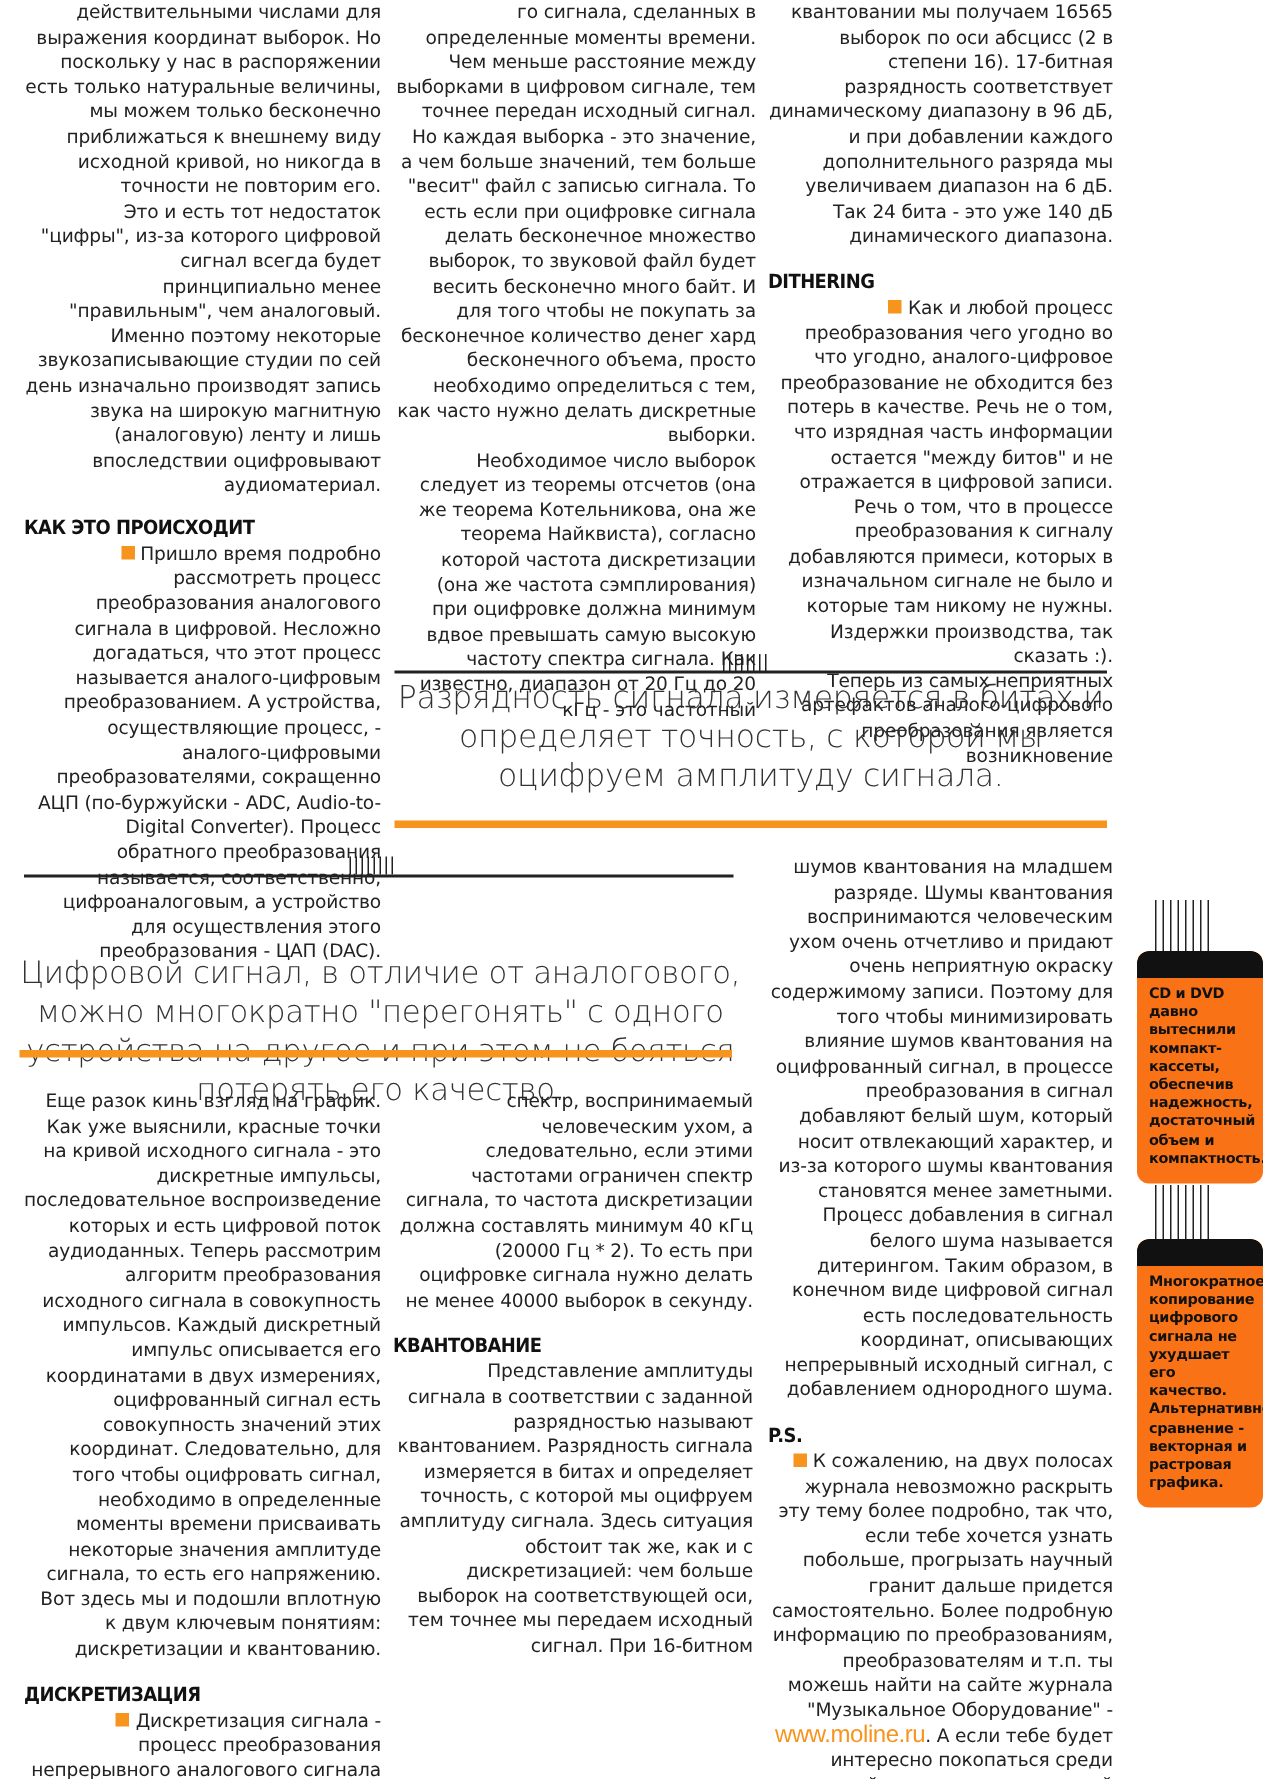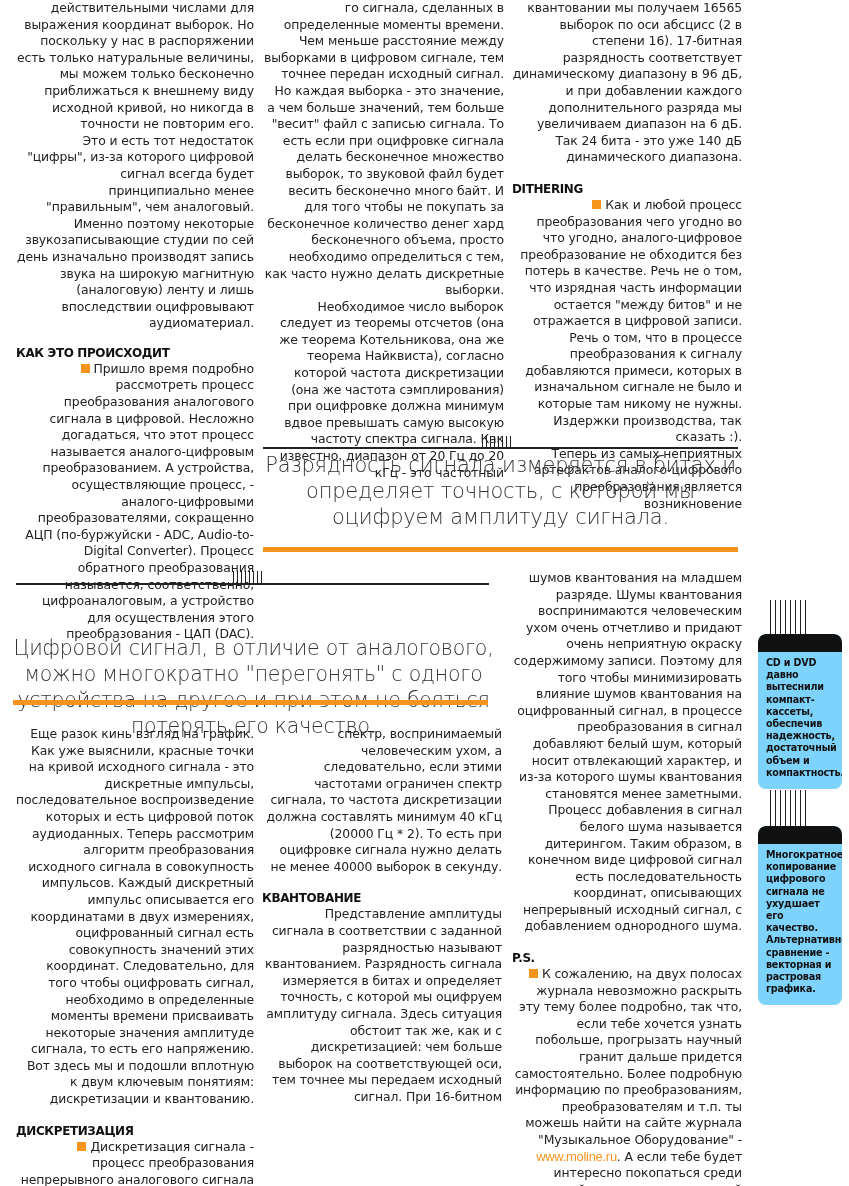--- a/index.html
+++ b/index.html
@@ -6,28 +6,28 @@
   body { width: 849px; height: 1186px; position: relative; overflow: hidden;
          font-family: "DejaVu Sans", sans-serif; color: #222; }
   .col { position: absolute; font-size: 12.4px; line-height: 16.6px; letter-spacing: -0.1px; }
   .col p { margin: 0; text-align: right; }
   .col p.indent { text-indent: 10px; }
   .heading { font-family: "DejaVu Sans", sans-serif; font-weight: bold; font-size: 13px;
              line-height: 17px; color: #111; margin: 10px 0 0 0; letter-spacing: -0.4px;
              transform: scaleX(0.92); transform-origin: left; text-transform: uppercase; }
   .bullet { display: inline-block; width: 9px; height: 9px; background: #f7941d;
             margin: 0 4px 0 8px; vertical-align: 0px; }
-  .link { color: #f7941d; font-family: "Liberation Sans", sans-serif; font-size: 13px; letter-spacing: -0.3px; }
+  .link { color: #f7941d; font-family: "Liberation Sans", sans-serif; font-size: 16px; letter-spacing: -0.3px; }
   .pull { position: absolute; text-align: center; font-family: "DejaVu Sans", sans-serif;
           font-weight: 200; color: #333; font-size: 21px; line-height: 26px; letter-spacing: -0.2px; }
   .hrule { position: absolute; height: 1.5px; background: #222; }
   .orange-bar { position: absolute; height: 5px; background: #f7941d; }
   .ticks { position: absolute; height: 12px; display: flex; gap: 3px; }
   .ticks span { display: block; width: 1px; height: 12px; background: #222; }
-  .sidebox { position: absolute; left: 758px; width: 84px; background: #7dd3fc;
+  .sidebox { position: absolute; left: 758px; width: 84px; background: #f97316;
              border-radius: 8px; overflow: hidden; }
   .sidebox .cap { height: 18px; background: #111; border-radius: 8px 8px 0 0; }
   .sidebox .txt { padding: 5px 5px 10px 8px; font-family: "DejaVu Sans", sans-serif; font-weight: bold;
                   font-size: 9.6px; line-height: 12.2px; color: #111; letter-spacing: -0.2px; }
   .vticks { position: absolute; left: 770px; display: flex; gap: 4px; }
   .vticks span { display: block; width: 1px; background: #222; }
 </style>
 </head>
 <body>
 

